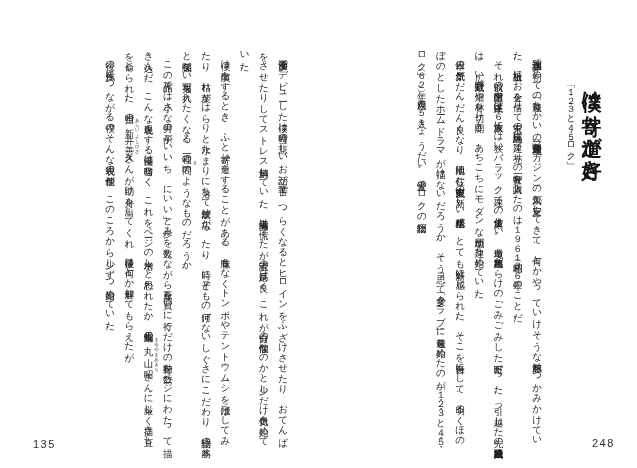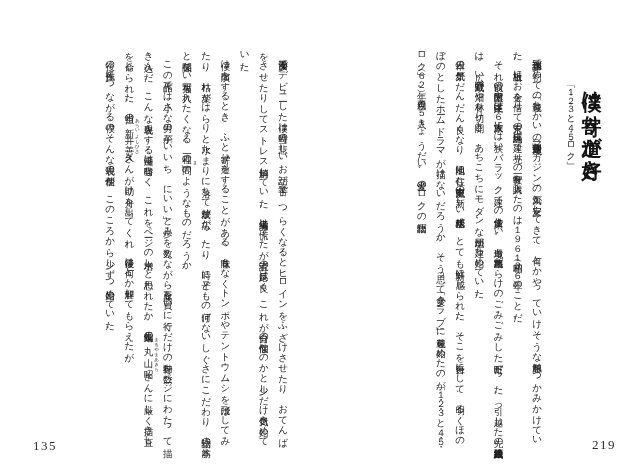--- a/index.html
+++ b/index.html
@@ -60,24 +60,24 @@
   }
   
   .left-page-flow {
     position: absolute;
     top: 45px; left: 61px;
     width: 232px; height: 400px;
   }
   
   .page-num {
     position: absolute;
-    font-size: 13px;
+    font-size: 11px;
     letter-spacing: 1.5px;
     color: #2e2e2e;
-    font-family: Liberation Serif, serif;
+    font-family: Liberation Sans, sans-serif;
   }
   .page-num.left  { left: 33px;  top: 438px; }
   .page-num.right { left: 592px; top: 437px; }
 </style>
 </head>
 <body>
 
 <div class="spread">
 
   <div class="right-page-flow vtext">
@@ -94,16 +94,16 @@
 
   <div class="left-page-flow vtext">
     <div class="body-text">
         <p>少女漫画でデビューした僕は当時の悲しいお話が苦手で、つらくなるとヒロインをふざけさせたり、おてんばをさせたりしてストレス解消していた。編集者は慌てたが読者の反応は良く、これが自分の個性なのかと少しだけ気付き始めていた。</p>
         <p>僕は演出をするとき、ふと〝寄り道〟をすることがある。意味もなくトンボやテントウムシを飛ばしてみたり、枯れ葉がはらりと水たまりに落ちて波紋が広がったり。時に子どもの何げないしぐさにこだわり、物語の本筋と関係ない描写を入れたくなる。一種の「<ruby>間<rt>ま</rt></ruby>」のようなものだろうか。</p>
         <p>この作品では小さな男の子が「いいち　にいい」と歩みを数えながら豆腐を買いに行くだけの行動を数ページにわたって描き込んだ。こんな表現をする漫画は当時なく、これをページの水増しと思われたか、編集長の<ruby>丸山昭<rt>まるやまあきら</rt></ruby>さんに厳しく描き直しを命じられた。担当の<ruby>新井善久<rt>あらいよしひさ</rt></ruby>さんが助け舟を出してくれ、最後は何とか理解してもらえたが。</p>
         <p>後の作風につながる僕のそんな表現の個性が、このころから少しずつ出始めていた。</p>
       </div>
   </div>
 
-  <div class="page-num right">219</div>
+  <div class="page-num right">248</div>
   <div class="page-num left">135</div>
 
 </div>
 
 </body></html>

